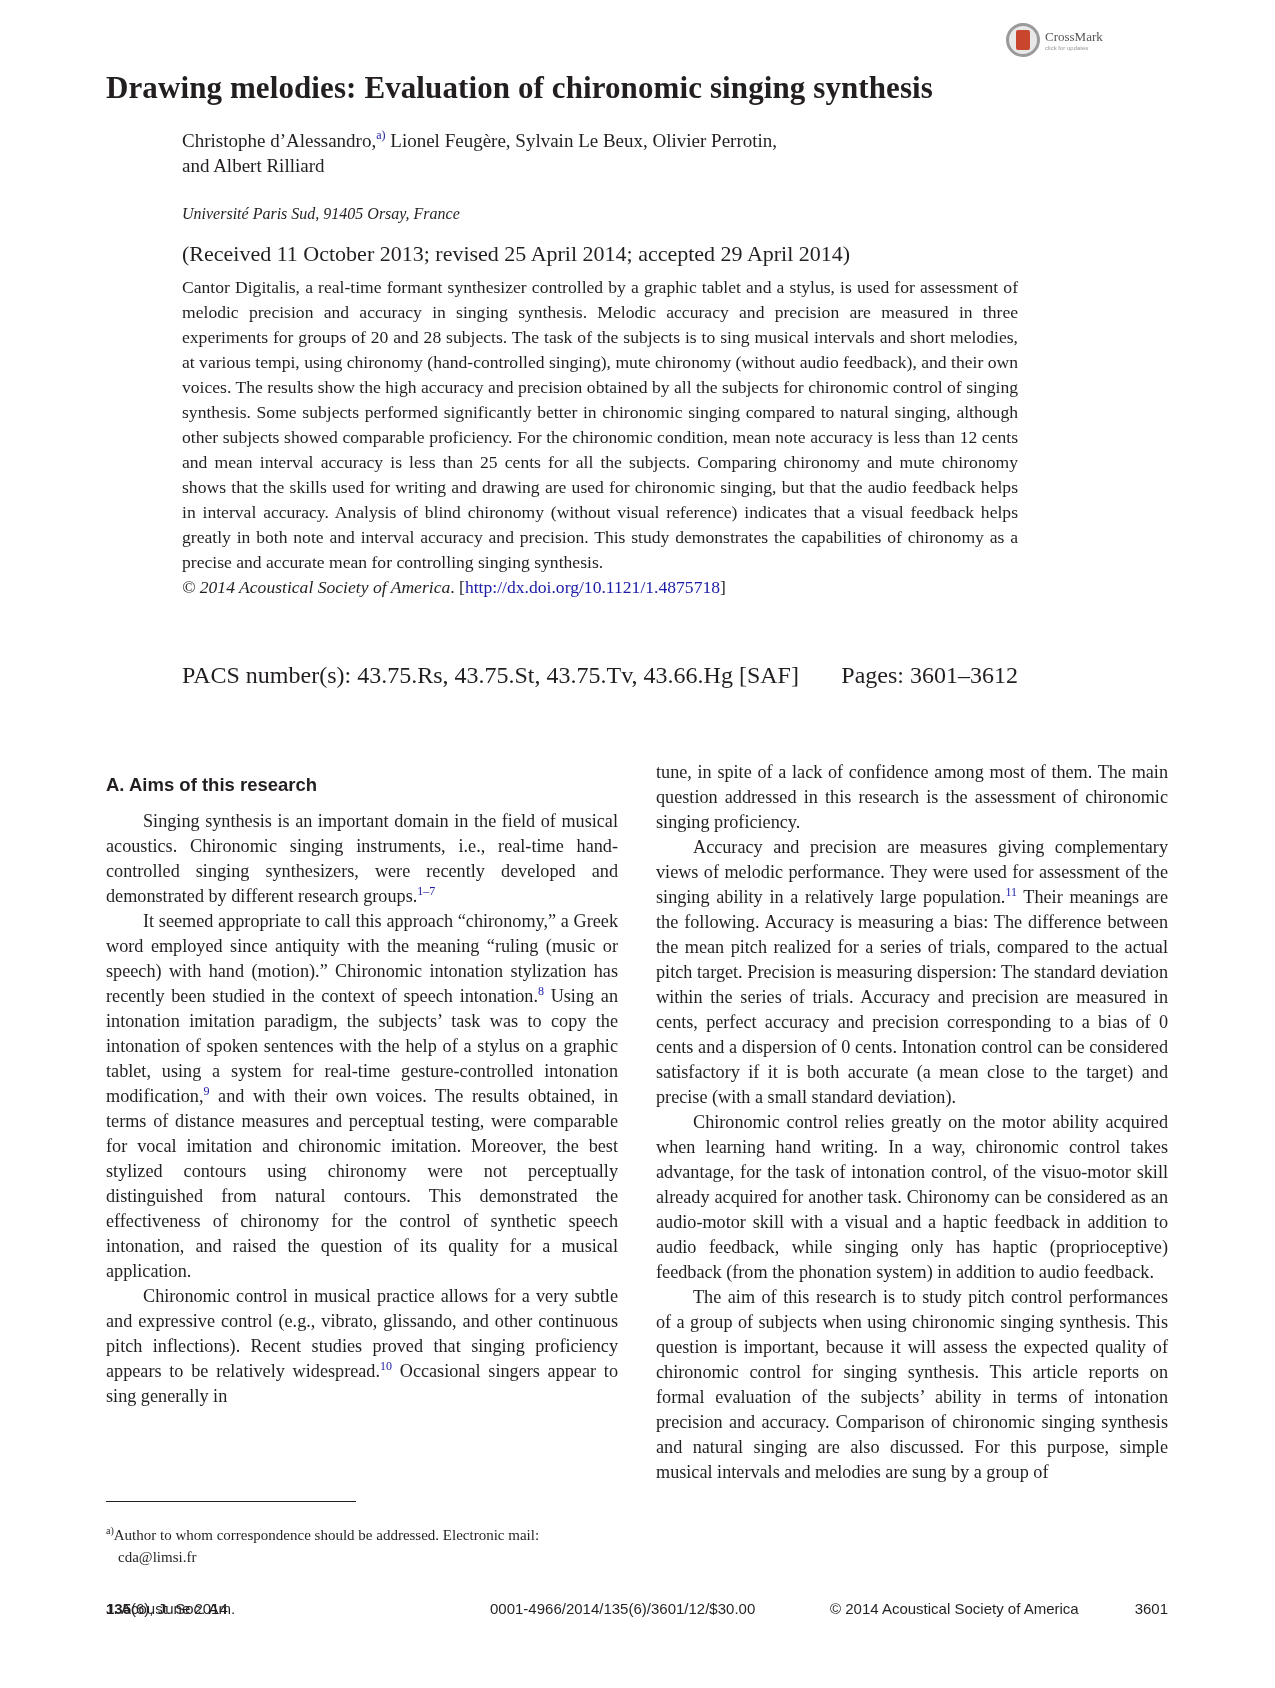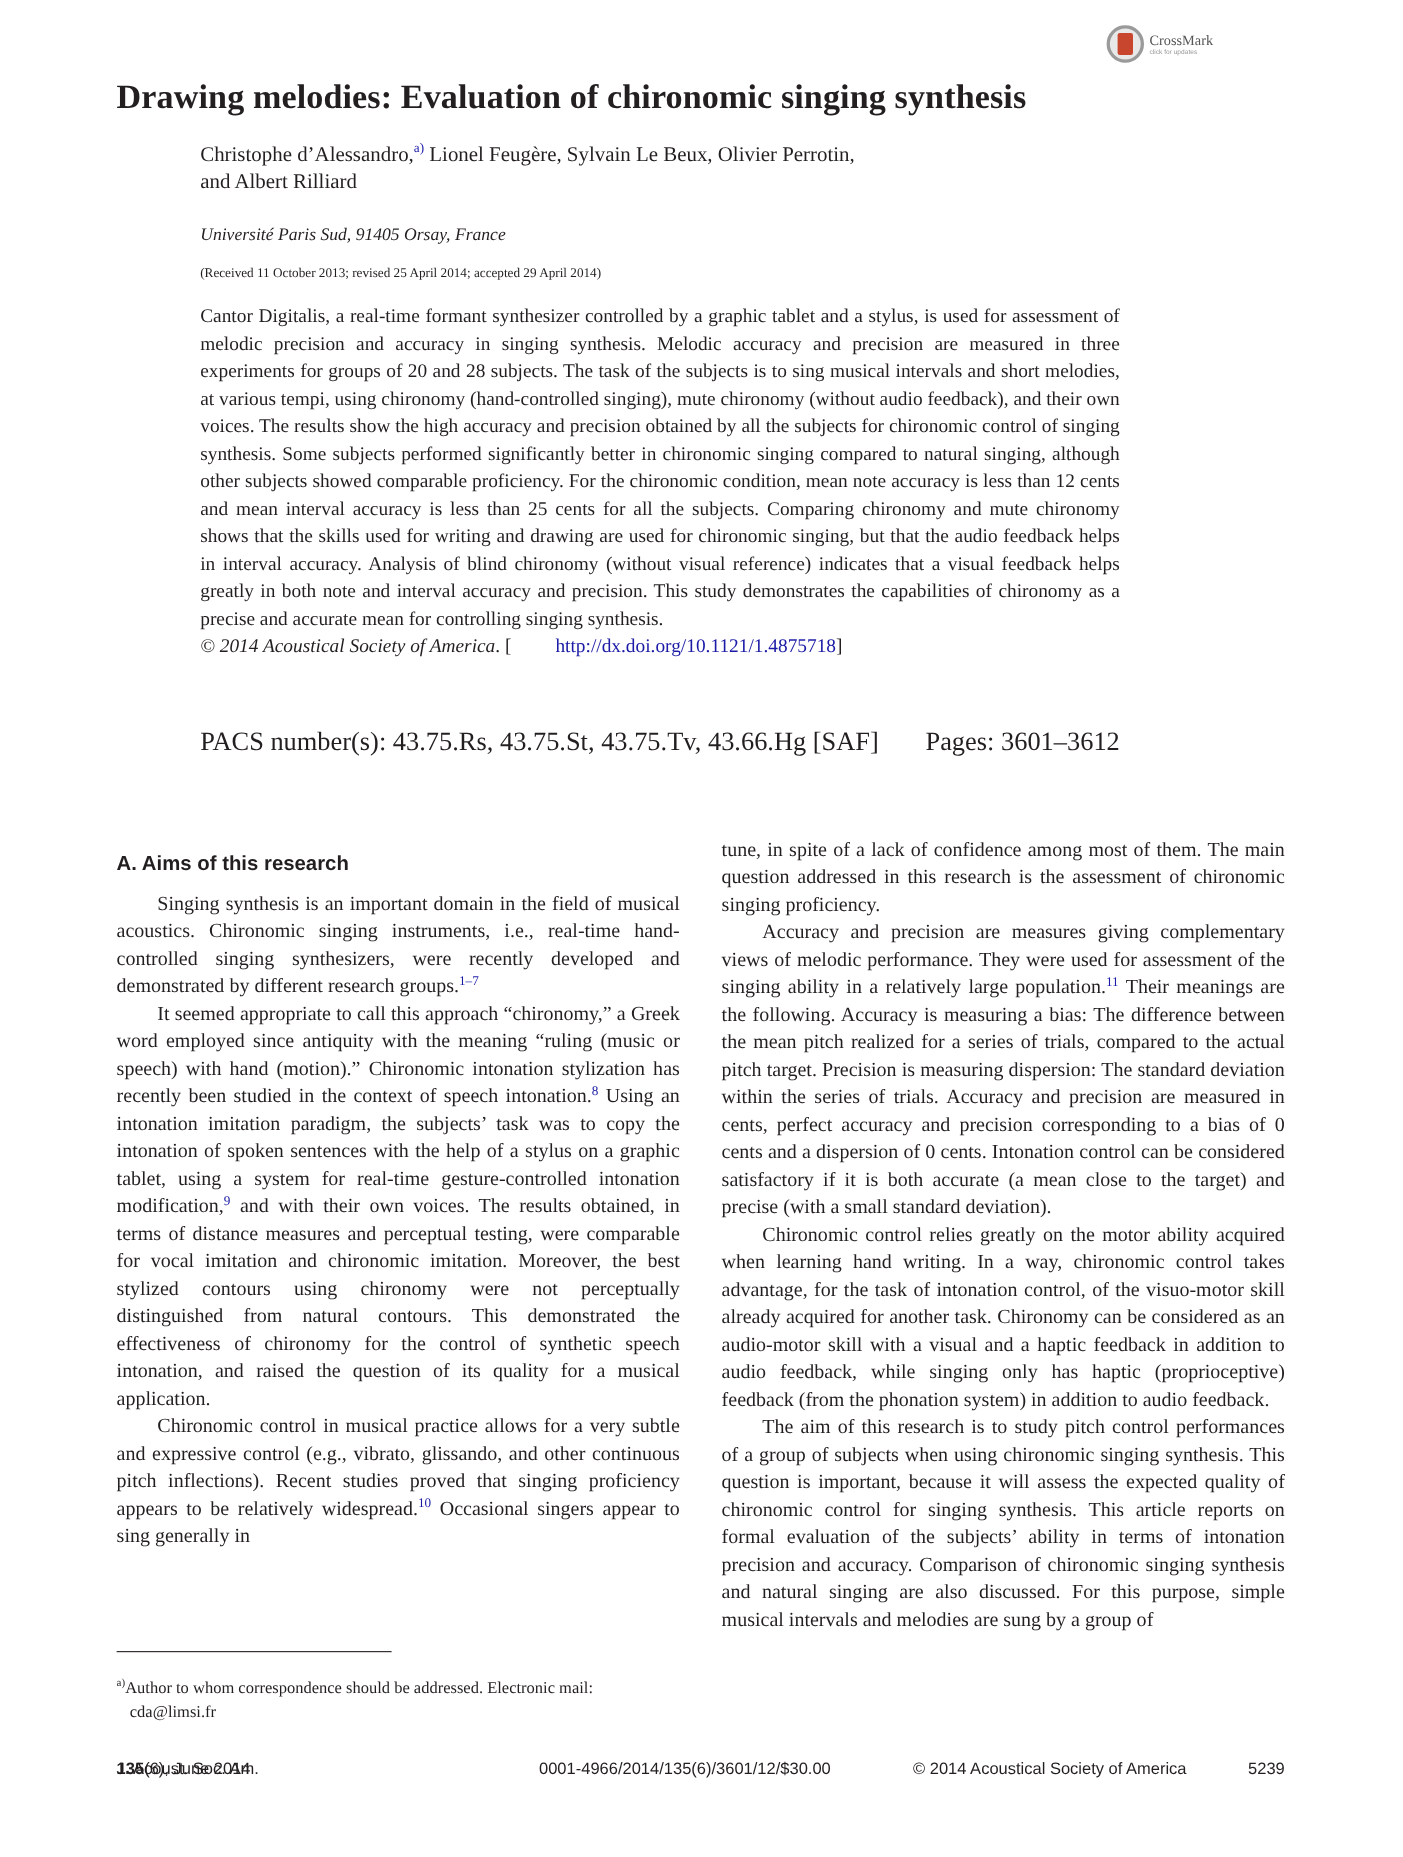--- a/index.html
+++ b/index.html
@@ -1,31 +1,31 @@
 <!DOCTYPE html>
 <html><head>
 <meta charset="utf-8">
 <style>
   html, body { margin: 0; padding: 0; background: #ffffff; }
   body { width: 1275px; height: 1688px; position: relative; overflow: hidden; color: #231f20; }
-  a, .link { color: #1a1aa6; text-decoration: none; margin-left: 40px; }
+  a, .link { color: #1a1aa6; text-decoration: none; }
   sup.ref { color: #1a1aa6; font-size: 12px; line-height: 0; vertical-align: 7px; }
 
   #crossmark { position: absolute; left: 1006px; top: 20px; width: 130px; height: 40px; display: flex; align-items: center; gap: 5px; }
   #crossmark .ring { width: 34px; height: 34px; border-radius: 50%; background: #e8e8e8; border: 3px solid #9a9a9a; box-sizing: border-box; display: flex; align-items: center; justify-content: center; }
   #crossmark .ribbon { width: 14px; height: 20px; background: #c8452e; border-radius: 2px; }
   #crossmark .txt { display: flex; flex-direction: column; line-height: 1; }
   #crossmark .brand { font-family: "Liberation Serif", serif; font-size: 13px; color: #555; }
   #crossmark .sub { font-family: "Liberation Sans", sans-serif; font-size: 6px; color: #999; margin-top: 2px; }
 
   #title { position: absolute; left: 106px; top: 70px; font-family: "Liberation Serif", serif; font-weight: bold; font-size: 31px; letter-spacing: 0.1px; color: #231f20; white-space: nowrap; margin: 0; }
   #authors { position: absolute; left: 182px; top: 128px; width: 720px; font-family: Liberation Serif, serif; font-size: 19px; line-height: 25px; }
   #authors sup { color: #1a1aa6; font-size: 12px; vertical-align: 8px; line-height: 0; }
   #affiliation { position: absolute; left: 182px; top: 181px; width: 760px; font-family: "Liberation Serif", serif; font-style: italic; font-size: 16px; line-height: 22px; }
-  #received { position: absolute; left: 182px; top: 241px; font-family: "Liberation Serif", serif; font-size: 12px; }
+  #received { position: absolute; left: 182px; top: 241px; font-family: "Liberation Serif", serif; font-size: 22px; }
   #abstract { position: absolute; left: 182px; top: 275px; width: 836px; font-family: "Liberation Serif", serif; font-size: 17.6px; line-height: 25px; text-align: justify; margin: 0; }
   #copyright-line { font-style: normal; }
   #copyright-line .it { font-style: italic; }
   #pacs-row { position: absolute; left: 182px; top: 662px; width: 836px; display: flex; justify-content: space-between; font-family: "Liberation Serif", serif; font-size: 24px; }
 
   .col { position: absolute; top: 760px; width: 512px; font-family: "Liberation Serif", serif; font-size: 18.2px; line-height: 25px; text-align: justify; }
   #col-left { left: 106px; }
   #col-right { left: 656px; }
   .col p { margin: 0; }
   .col p.indent { text-indent: 37px; }
@@ -99,14 +99,14 @@
 <div id="footnote-rule"></div>
 <div id="footnote">
   <span class="mark">a)</span><span>Author to whom correspondence should be addressed. Electronic mail:</span>
   <span class="email">cda@limsi.fr</span>
 </div>
 
 <div id="footer">
   <span class="journal"><span>J. Acoust. Soc. Am. </span><b>135</b><span> (6), June 2014</span></span>
   <span class="issn">0001-4966/2014/135(6)/3601/12/$30.00</span>
   <span class="society">© 2014 Acoustical Society of America</span>
-  <span class="page">5239</span>
+  <span class="page">3601</span>
 </div>
 
 </body></html>

